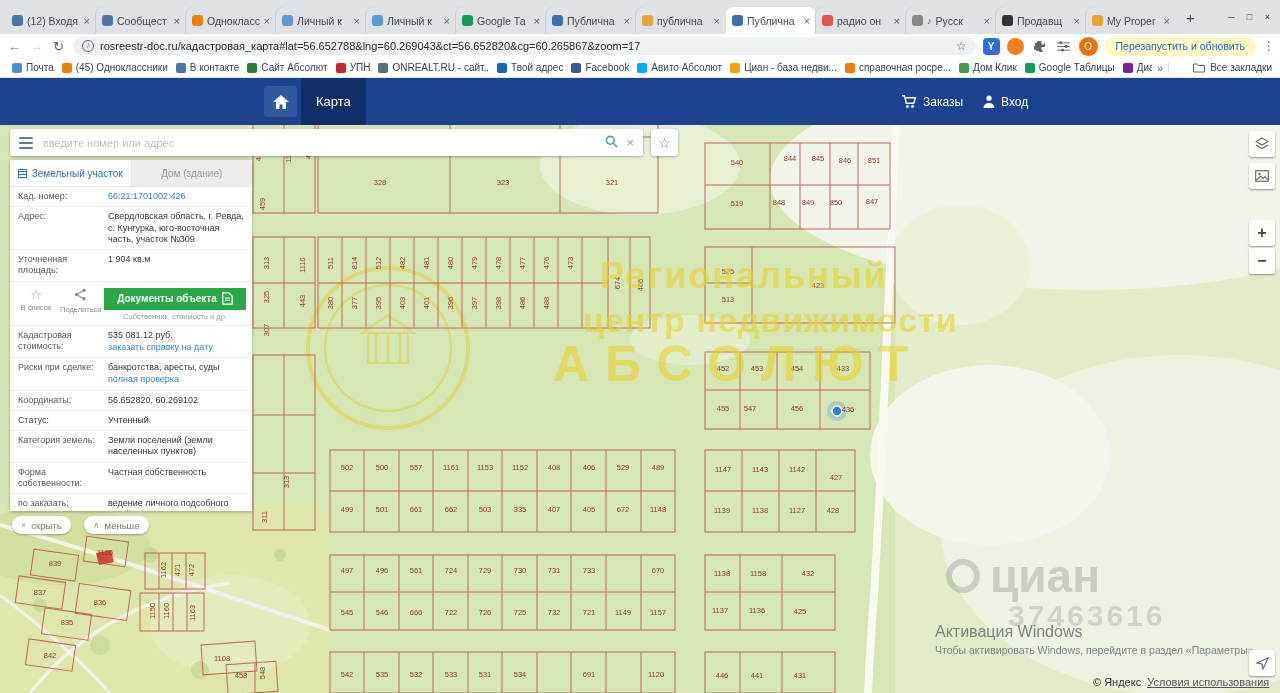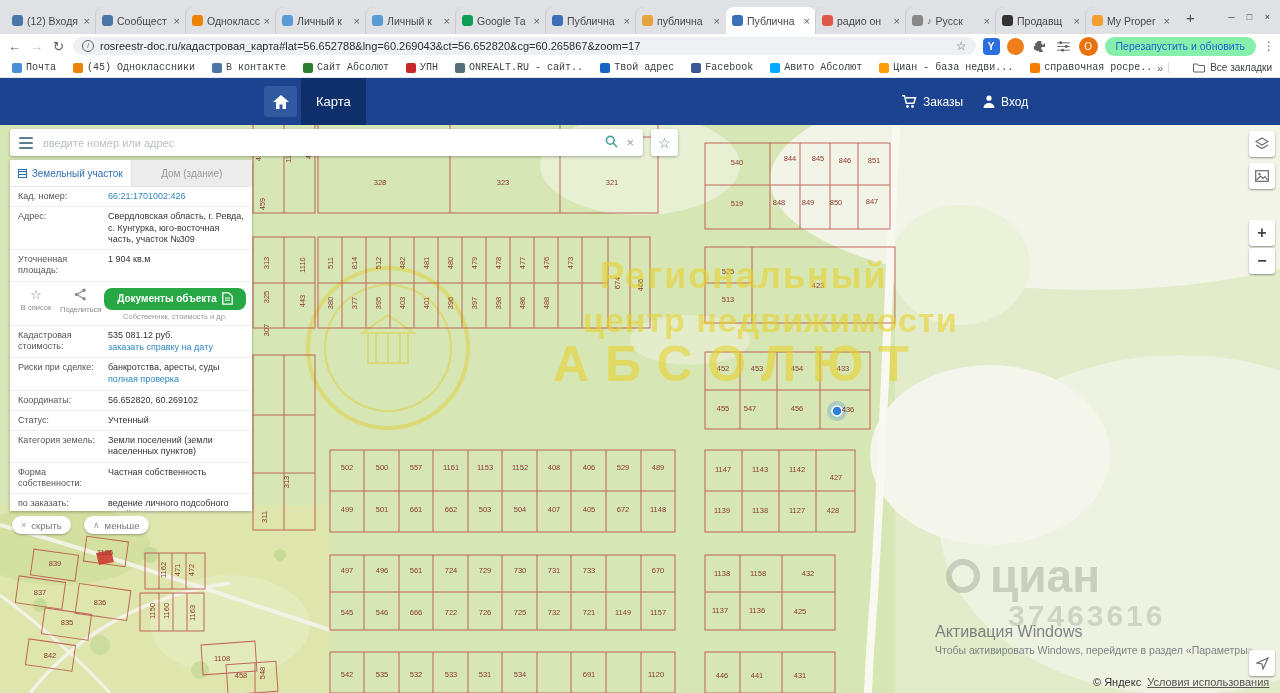--- a/index.html
+++ b/index.html
@@ -25,26 +25,26 @@
   .navbtn{font-size:13px;color:#5f6368;width:15px;text-align:center;flex:none;}
   .navbtn.disabled{color:#b9bcc0;}
   .urlbar{flex:1;height:18px;background:#eef1f3;border-radius:9px;display:flex;align-items:center;gap:6px;padding:0 9px;min-width:0;}
   .siteinfo{width:10px;height:10px;border:1px solid #5f6368;border-radius:50%;font-size:7px;line-height:10px;text-align:center;color:#5f6368;flex:none;font-style:italic;}
   .urltext{flex:1;font-size:11px;color:#2a2c2f;white-space:nowrap;overflow:hidden;}
   .urlstar{font-size:12px;color:#5f6368;flex:none;}
   .ext{width:17px;height:17px;flex:none;display:flex;align-items:center;justify-content:center;border-radius:4px;font-size:10px;font-weight:bold;}
   .ext-y{background:#2a6fdb;color:#fff;}
   .ext-o{background:#f07e1d;border-radius:50%;}
   .avatar{width:19px;height:19px;border-radius:50%;background:#e8710a;color:#fff;font-size:10px;display:flex;align-items:center;justify-content:center;flex:none;}
-  .restart-btn{height:19px;border:none;border-radius:10px;background:#86efac;color:#1967d2;font-size:10.5px;padding:0 11px;white-space:nowrap;flex:none;font-family:inherit;}
+  .restart-btn{height:19px;border:none;border-radius:10px;background:#fef9c3;color:#1967d2;font-size:10.5px;padding:0 11px;white-space:nowrap;flex:none;font-family:inherit;}
   .menu-dots{color:#5f6368;font-size:12px;width:10px;text-align:center;flex:none;}
 
   
   .bookmarks{height:20px;background:#fff;border-bottom:1px solid #e3e5e8;display:flex;align-items:center;padding:0 8px;box-sizing:border-box;}
-  .bm-items{display:flex;flex:1;min-width:0;overflow:hidden;gap:9px;font-family:Liberation Mono, monospace;}
+  .bm-items{display:flex;flex:1;min-width:0;overflow:hidden;gap:0;}
   .bm{display:flex;align-items:center;gap:4px;padding:0 4px;font-size:10px;color:#3c4043;white-space:nowrap;}
   .bm-ico{width:10px;height:10px;border-radius:2px;flex:none;}
   .bm-overflow{font-size:11px;color:#5f6368;padding:0 5px;flex:none;}
   .all-bm{display:flex;align-items:center;gap:5px;font-size:10px;color:#3c4043;border-left:1px solid #dadce0;padding-left:24px;white-space:nowrap;flex:none;}
 
   
   .site-header{position:relative;height:47px;background:#1b438f;}
   .home-btn{position:absolute;left:264px;top:8px;width:33px;height:31px;background:#30599f;border-radius:3px;display:flex;align-items:center;justify-content:center;}
   .hdr-tab{position:absolute;left:301px;top:0;height:47px;background:#0f2f6b;color:#fff;font-size:13px;display:flex;align-items:center;padding:0 15px;}
   .hdr-right{position:absolute;left:902px;top:0;height:47px;display:flex;align-items:center;gap:20px;}
@@ -92,21 +92,21 @@
   .frow{display:flex;padding:4px 8px;border-bottom:1px solid #efefef;}
   .flabel{width:90px;flex:none;font-size:9px;color:#555;line-height:1.25;}
   .fval{flex:1;font-size:9px;color:#333;line-height:1.25;}
   .fval .link{color:#2e86c1;}
   .l2{margin-top:1px;color:#2e86c1;font-size:9px;}
   .actions-row{display:flex;align-items:flex-start;padding:6px 6px 4px;border-bottom:1px solid #efefef;gap:4px;}
   .action{width:40px;text-align:center;color:#888;}
   .a-ico{font-size:13px;display:block;line-height:14px;}
   .a-lbl{font-size:7.5px;display:block;margin-top:1px;}
   .doc-col{flex:1;text-align:center;}
-  .doc-btn{width:100%;height:22px;background:#27a844;color:#fff;border:none;border-radius:8px;font-size:10px;font-weight:bold;font-family:inherit;display:flex;align-items:center;justify-content:center;gap:5px;}
+  .doc-btn{width:100%;height:22px;background:#27a844;color:#fff;border:none;border-radius:0;font-size:10px;font-weight:bold;font-family:inherit;display:flex;align-items:center;justify-content:center;gap:5px;}
   .doc-sub{font-size:7.5px;color:#999;margin-top:2px;}
 
   .pill{position:absolute;height:18px;background:#fff;border-radius:9px;box-shadow:0 1px 2px rgba(0,0,0,.3);display:flex;align-items:center;gap:5px;padding:0 9px;font-size:9.5px;color:#777;}
   .pill-hide{left:12px;top:391px;}
   .pill-less{left:84px;top:391px;}
   .pill .ic{color:#999;font-size:9px;}
 
   .mapctl{position:absolute;width:26px;height:26px;background:#fff;border-radius:3px;box-shadow:0 1px 2px rgba(0,0,0,.4);display:flex;align-items:center;justify-content:center;color:#6b6b6b;}
   .ctl-layers{left:1249px;top:6px;}
   .ctl-pano{left:1249px;top:38px;}
@@ -536,21 +536,21 @@
         <span class="parcel" style="left: 520px; top: 342px;">1152</span>
         <span class="parcel" style="left: 554px; top: 342px;">408</span>
         <span class="parcel" style="left: 589px; top: 342px;">406</span>
         <span class="parcel" style="left: 623px; top: 342px;">529</span>
         <span class="parcel" style="left: 658px; top: 342px;">489</span>
         <span class="parcel" style="left: 347px; top: 384px;">499</span>
         <span class="parcel" style="left: 382px; top: 384px;">501</span>
         <span class="parcel" style="left: 416px; top: 384px;">661</span>
         <span class="parcel" style="left: 451px; top: 384px;">662</span>
         <span class="parcel" style="left: 485px; top: 384px;">503</span>
-        <span class="parcel" style="left: 520px; top: 384px;">504</span>
+        <span class="parcel" style="left: 520px; top: 384px;">335</span>
         <span class="parcel" style="left: 554px; top: 384px;">407</span>
         <span class="parcel" style="left: 589px; top: 384px;">405</span>
         <span class="parcel" style="left: 623px; top: 384px;">672</span>
         <span class="parcel" style="left: 658px; top: 384px;">1148</span>
         <span class="parcel" style="left: 347px; top: 445px;">497</span>
         <span class="parcel" style="left: 382px; top: 445px;">496</span>
         <span class="parcel" style="left: 416px; top: 445px;">561</span>
         <span class="parcel" style="left: 451px; top: 445px;">724</span>
         <span class="parcel" style="left: 485px; top: 445px;">729</span>
         <span class="parcel" style="left: 520px; top: 445px;">730</span>

